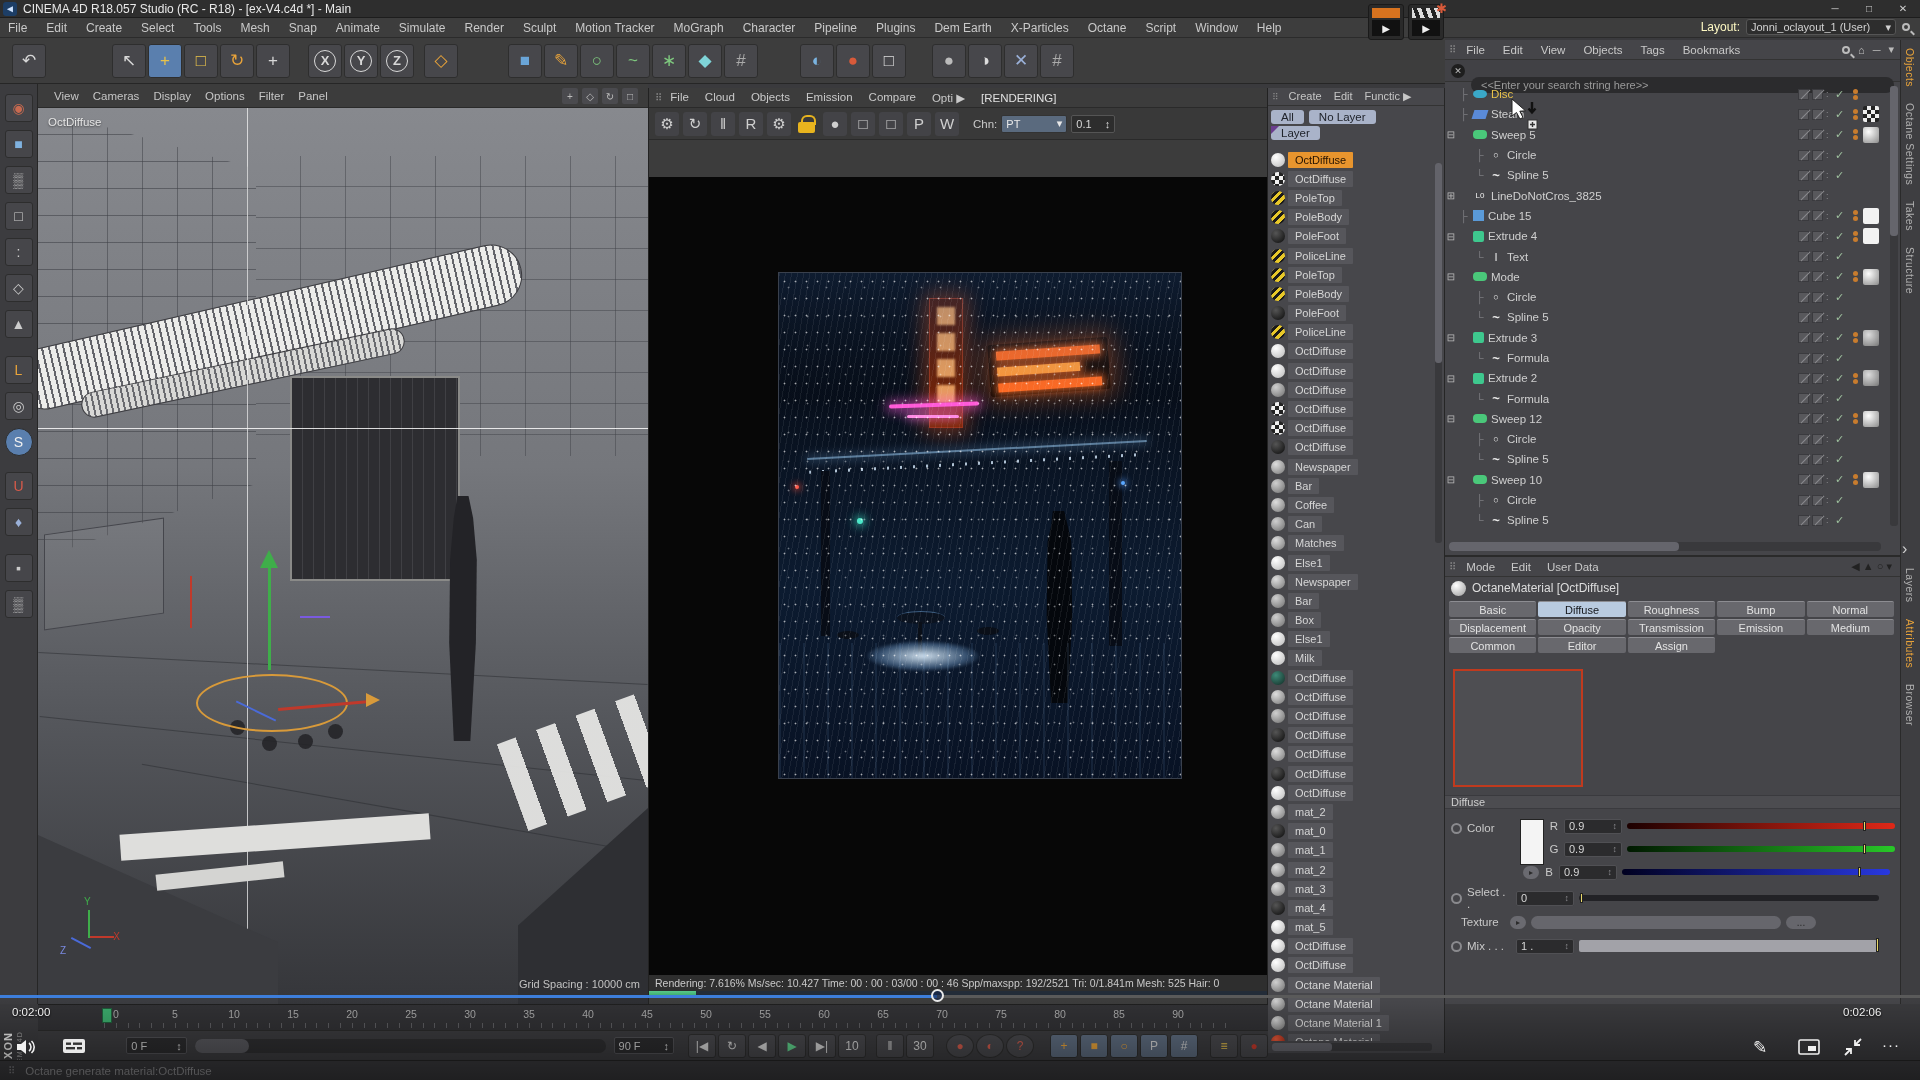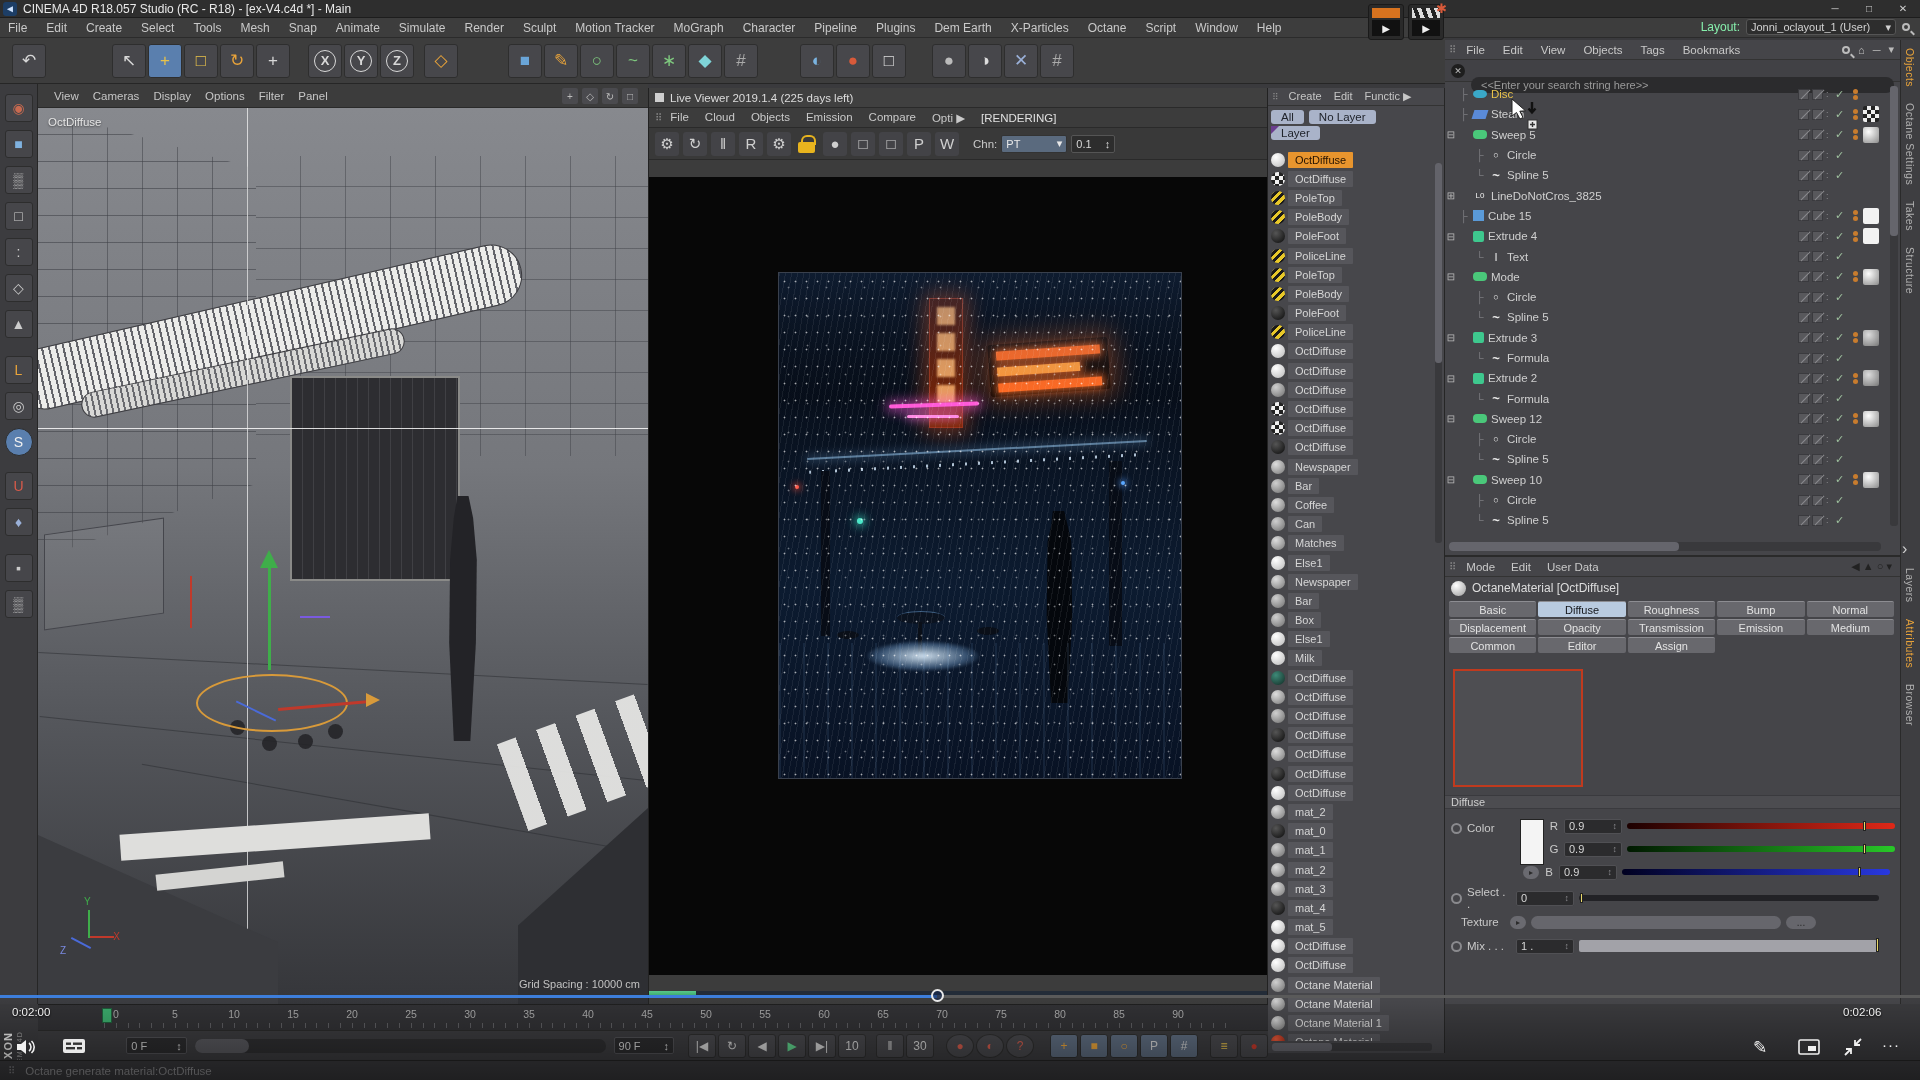--- a/index.html
+++ b/index.html
@@ -11,21 +11,21 @@
   .titlebar { position:absolute; left:0; top:0; width:1920px; height:18px; background:#2e2e2e; display:flex; align-items:center; border-bottom:1px solid #1d1d1d;}
   .appicon { width:14px; height:14px; margin:0 6px 0 3px; background:#1d3e66; border-radius:3px; color:#cfe3ff; font-size:10px; display:flex; align-items:center; justify-content:center;}
   .wtitle { color:#e9e9e9; font-size:12px; }
   .wbtns { margin-left:auto; display:flex; }
   .wbtn { width:34px; height:17px; display:flex; align-items:center; justify-content:center; color:#cfcfcf; font-size:10px; }
 
   
   .menubar { position:absolute; left:0; top:18px; width:1920px; height:20px; background:#3d3d3d; display:flex; align-items:center; padding-left:8px; border-bottom:1px solid #2b2b2b;}
   .menubar .mi { margin-right:19px; color:#c9c9c9; font-size:12px; }
   .layoutbox { position:absolute; right:10px; top:1px; display:flex; align-items:center; gap:6px;}
-  .layoutlbl { color:#86efac; font-size:12px;}
+  .layoutlbl { color:#fef9c3; font-size:12px;}
   .layoutdd { width:150px; height:16px; background:#2d2d2d; border:1px solid #555; border-radius:3px; color:#d2d2d2; font-size:11px; display:flex; align-items:center; padding:0 4px; justify-content:space-between;}
   .mag { width:8px; height:8px; border:2px solid #bbb; border-radius:50%; position:relative; }
   .mag::after{ content:""; position:absolute; width:5px; height:2px; background:#bbb; transform:rotate(45deg); left:6px; top:7px;}
 
   
   .toolbar { position:absolute; left:0; top:38px; width:1445px; height:46px; background:#3d3d3d; border-bottom:1px solid #262626; display:flex; align-items:center; padding-left:12px;}
   .ticon { width:34px; height:34px; flex:none; background:#47474b; border:1px solid #2e2e2e; border-radius:3px; display:flex; align-items:center; justify-content:center; font-size:17px; color:#d8d8d8; margin-right:2px;}
   .ticon.active { background:#5a7fae; }
   .ticon.circ span{ border:1.5px solid currentColor; border-radius:50%; width:22px; height:22px; display:flex; align-items:center; justify-content:center; font-size:13px; font-weight:bold;}
   .clappers { position:absolute; left:1368px; top:4px; display:flex; gap:4px;}
@@ -513,24 +513,20 @@
           <div class="az"></div>
         <span class="ly">Y</span>
         <span class="lx">X</span>
         <span class="lz">Z</span>
       </div>
       <div class="gridtext">Grid Spacing : 10000 cm</div>
     </div>
   </div>
 
   <div class="lv">
-    <div class="lvtitle">
-      <span class="sq"></span>
-      <span>Live Viewer 2019.1.4 (225 days left)</span>
-    </div>
     <div class="lvmenu">
       <span class="grip">⠿</span>
       <span style="display:flex">
 
       <span class="mi">File</span>
           <span class="mi">Cloud</span>
           <span class="mi">Objects</span>
           <span class="mi">Emission</span>
           <span class="mi">Compare</span>
           <span class="mi">Opti ▶</span>
@@ -611,20 +607,21 @@
         <div class="rv stool" style="left:58px; top:358px; width:22px; height:8px;"></div>
         <div class="rv stool" style="left:198px; top:354px; width:22px; height:8px;"></div>
         <div class="rv tabletop"></div>
         <div class="rv tableleg"></div>
         <div class="rv pool"></div>
         <div class="rv refl"></div>
         <div class="rv haze"></div>
         <div class="rv rain"></div>
       </div>
     </div>
+    <div class="lvfoot">Rendering: 7.616%   Ms/sec: 10.427   Time: 00 : 00 : 03/00 : 00 : 46   Spp/maxspp: 192/2521   Tri: 0/1.841m   Mesh: 525   Hair: 0</div>
     <div class="lvprog">
         <div class="lvprogfill" id="lvfill" style="width: 7.6%;"></div>
       </div>
   </div>
 
   <div class="mats">
     <div class="matmenu">
       <span class="grip">⠿</span>
       <span style="display:flex; gap:12px;">
 

